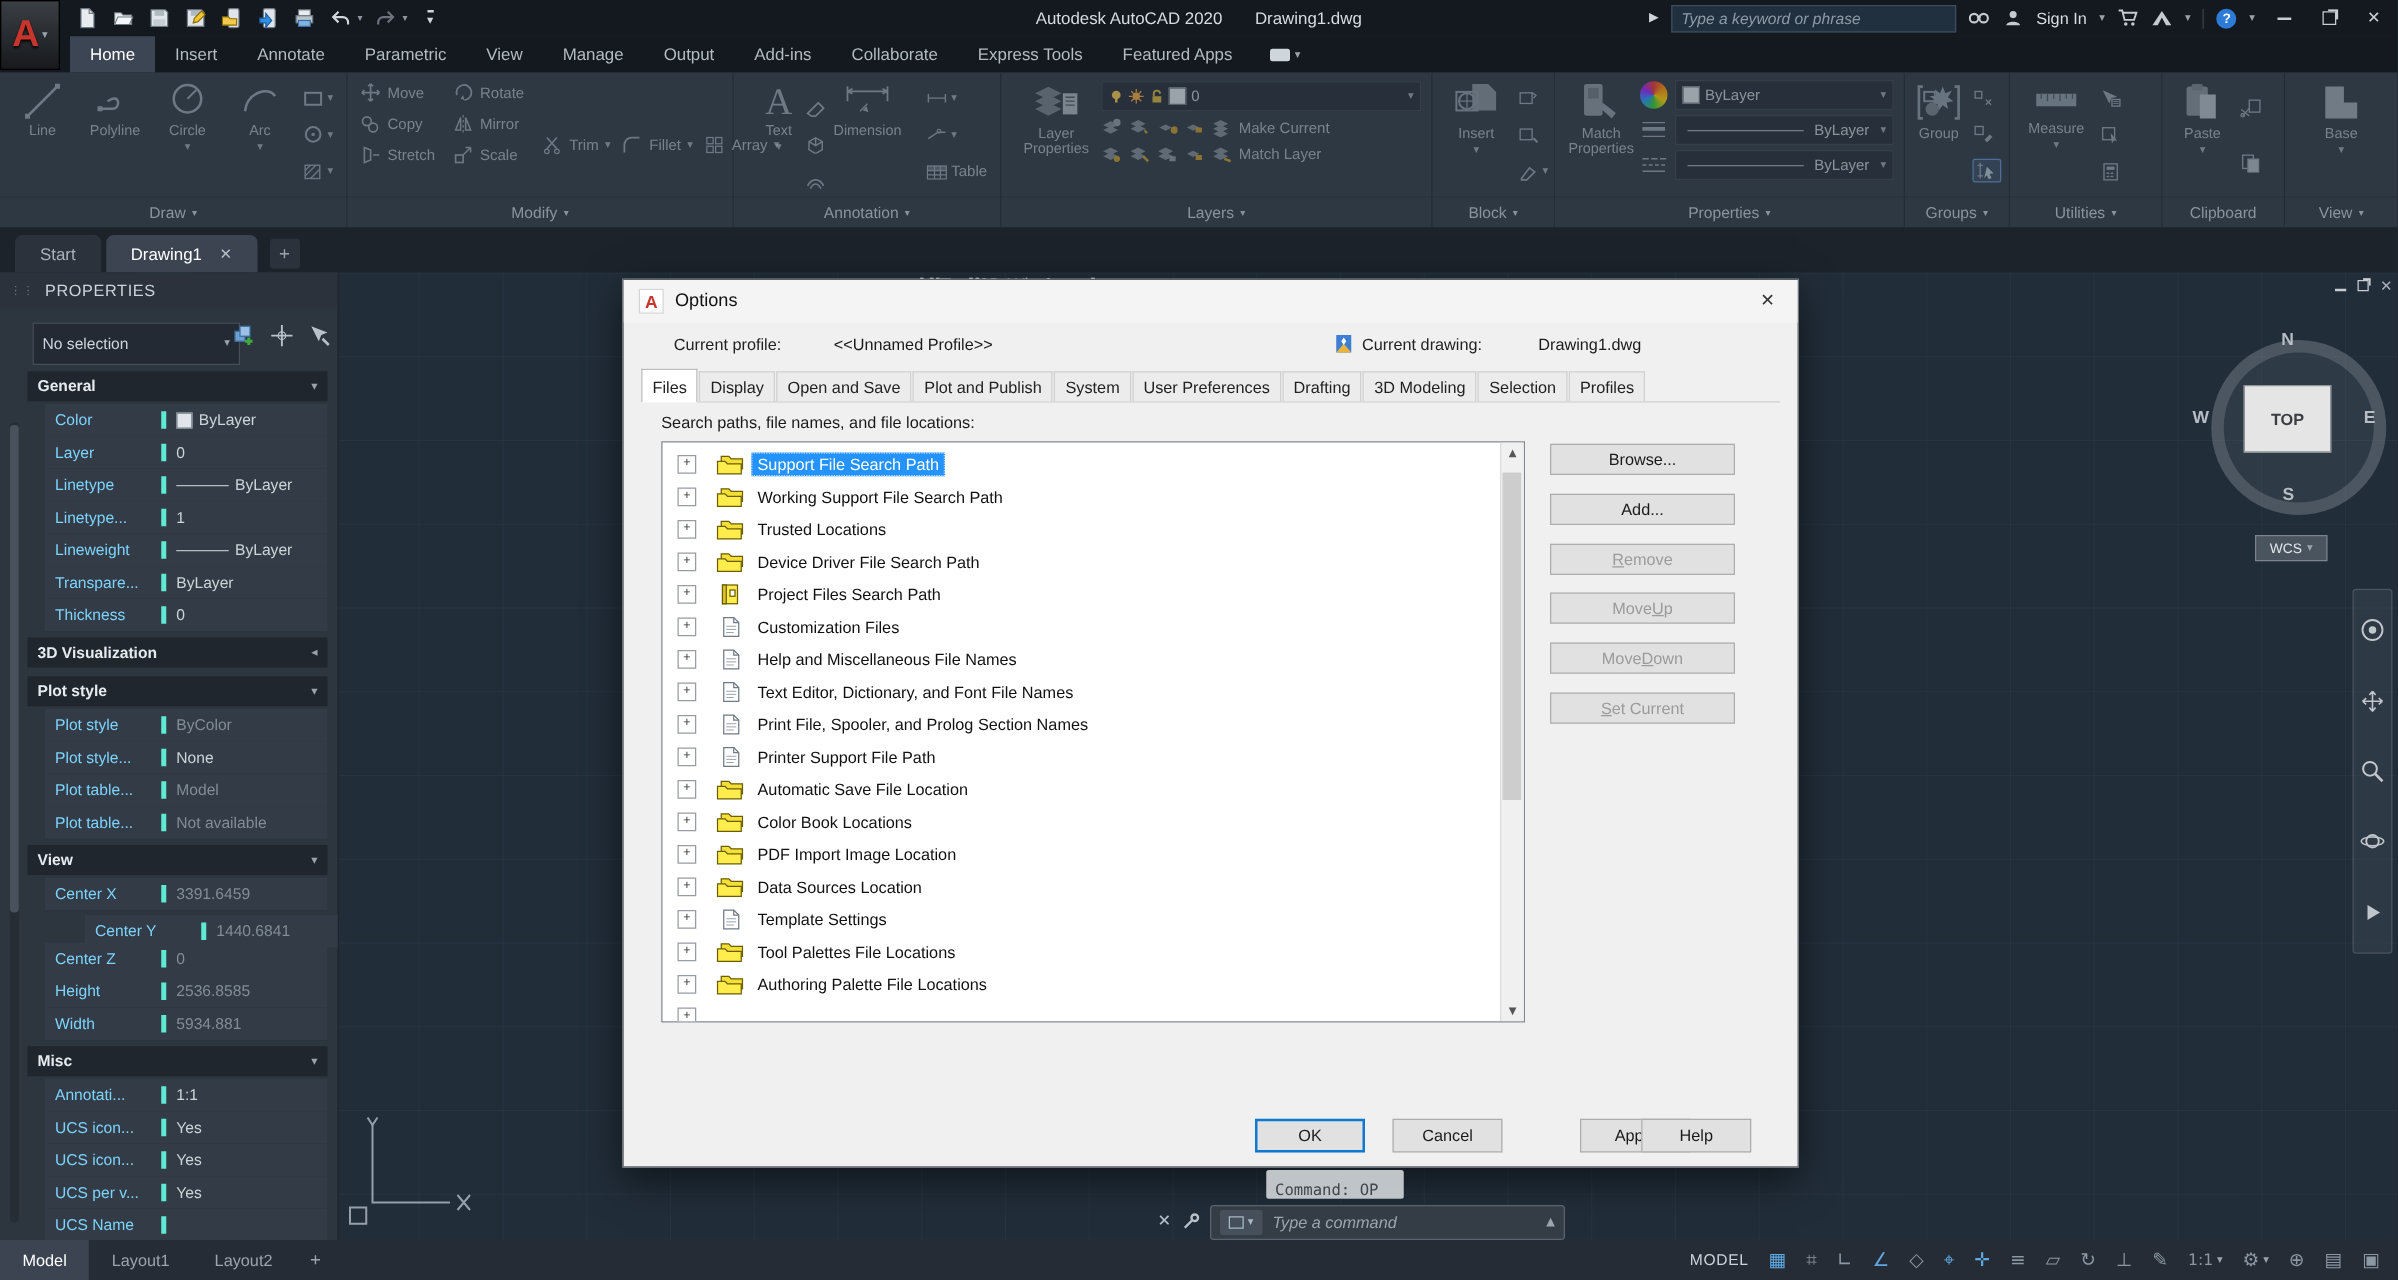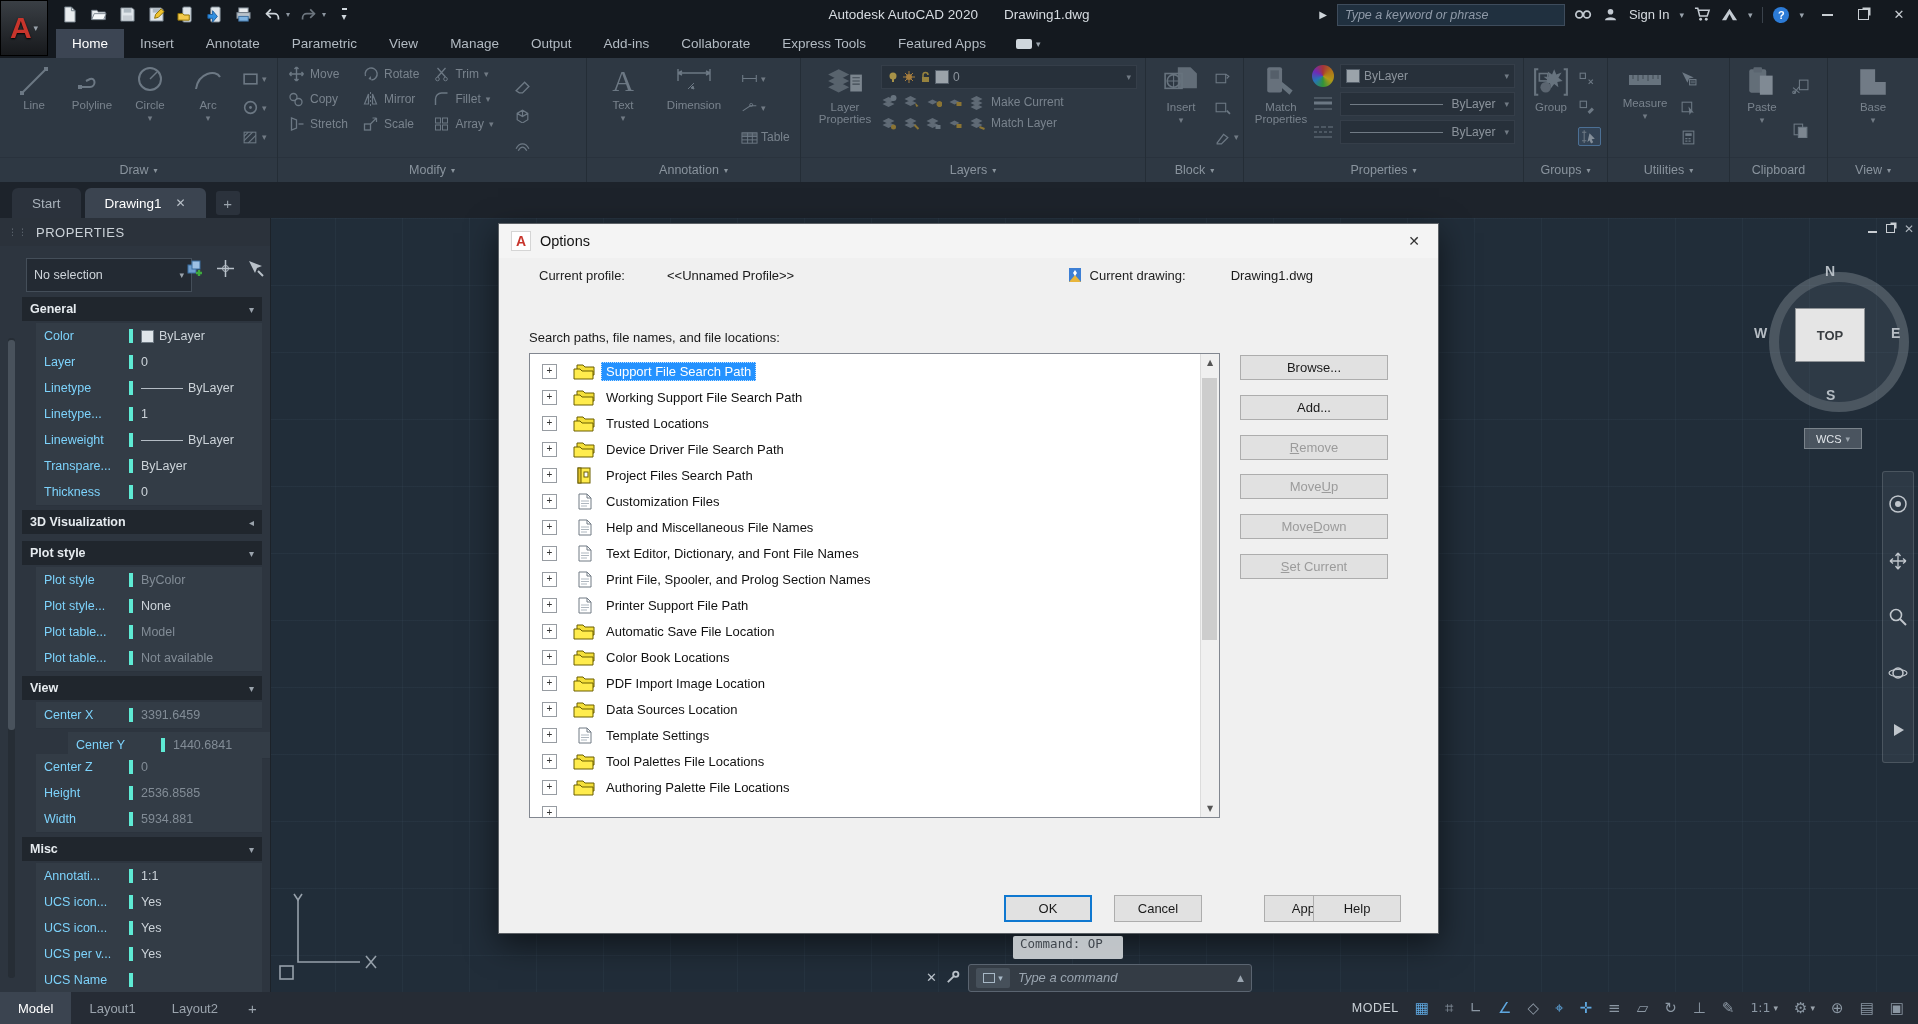--- a/index.html
+++ b/index.html
@@ -159,21 +159,21 @@
   #scrthumb{position:absolute;left:1px;top:24px;width:15px;height:262px;background:#cdcdcd;cursor:pointer}
   .sidebtn{position:absolute;left:741px;width:148px;height:25px;background:#e1e1e1;border:1px solid #adadad;
            font-size:13px;display:flex;align-items:center;justify-content:center;cursor:pointer;box-sizing:border-box}
   .sidebtn.disabled{color:#9b9b9b;cursor:default}
   .botbtn{position:absolute;top:671px;width:88px;height:27px;background:#e1e1e1;border:1px solid #adadad;font-size:13px;
           display:flex;align-items:center;justify-content:center;cursor:pointer;box-sizing:border-box}
   .botbtn.default{border:2px solid #0f78d0}
 
   
   #cmdchip{position:absolute;left:1013px;top:936px;width:110px;height:23px;background:rgba(206,210,214,.92);
-           border-radius:2px;display:flex;align-items:flex-start;padding:0 7px;box-sizing:border-box;
+           border-radius:2px;display:flex;align-items:flex-end;padding:0 7px;box-sizing:border-box;
            font-family:"DejaVu Sans Mono",monospace;font-size:12.5px;color:#41474e}
   #cmdbar{position:absolute;left:926px;top:962px;width:326px;height:31px;display:flex;align-items:center;gap:8px}
   #cmdbar .x{color:#b9c1c9;font-size:13px;cursor:pointer}
   #cmdinput{flex:1;height:26px;background:#343c45;border:1px solid #5a6470;border-radius:3px;display:flex;
             align-items:center;gap:8px;padding:0 7px;cursor:text}
   #cmdinput .chip{width:34px;height:20px;background:#46505a;border-radius:2px;display:flex;align-items:center;
                   justify-content:center;gap:3px;color:#a7b8c6;font-size:9px;cursor:pointer}
   #cmdinput .chip .bx{width:10px;height:8px;border:1px solid #a7b8c6}
   #cmdinput .ph{color:#9aa5b0;font-style:italic;font-size:13px;flex:1}
   #cmdinput .up{color:#9aa5b0;font-size:9px;cursor:pointer}
@@ -434,21 +434,21 @@
             <span>Mirror</span>
           </div>
         <div class="sb">
             <svg viewBox="0 0 16 16">
               <rect x="2" y="8" width="6" height="6" fill="none" stroke="#93a0ac" stroke-width="1.3"></rect>
               <path d="M8 8L14 2M14 2h-4M14 2v4" stroke="#93a0ac" fill="none" stroke-width="1.2"></path>
             </svg>
             <span>Scale</span>
           </div>
       </div>
-      <div style="display:flex;flex-direction:column;gap:9px">
+      <div style="display:flex;flex-direction:row;gap:9px">
         <div class="sb">
             <svg viewBox="0 0 16 16">
               <path d="M4 2l8 9M12 2L4 11" stroke="#93a0ac" stroke-width="1.3"></path>
               <circle cx="4" cy="13" r="1.8" fill="none" stroke="#93a0ac"></circle>
               <circle cx="12" cy="13" r="1.8" fill="none" stroke="#93a0ac"></circle>
             </svg>
             <span>Trim</span>
             <span class="tcaret glyph">▾</span>
           </div>
         <div class="sb">
@@ -1095,20 +1095,32 @@
     <span style="margin-left:42px">&lt;&lt;Unnamed Profile&gt;&gt;</span>
     <svg id="drawico" viewBox="0 0 16 16" style="margin-left:auto">
       <rect x="2" y="1" width="12" height="14" fill="#3d7fd4"></rect>
         <path d="M2 15l6-7 6 7z" fill="#e8b53a"></path>
         <path d="M8 3l2 3-2 3-2-3z" fill="#fff"></path>
     </svg>
     <span class="lab" style="margin-left:0">Current drawing:</span>
     <span style="margin-left:45px;margin-right:125px">Drawing1.dwg</span>
   </div>
 
+  <div id="dlgtabs">
+      <div class="dtab active">Files</div>
+      <div class="dtab">Display</div>
+      <div class="dtab">Open and Save</div>
+      <div class="dtab">Plot and Publish</div>
+      <div class="dtab">System</div>
+      <div class="dtab">User Preferences</div>
+      <div class="dtab">Drafting</div>
+      <div class="dtab">3D Modeling</div>
+      <div class="dtab">Selection</div>
+      <div class="dtab">Profiles</div>
+    </div>
   <div id="searchlab">Search paths, file names, and file locations:</div>
 
   <div id="treebox">
     <div id="treerows">
         <div class="trow" style="top: 4px;">
           <span class="texp">+</span>
           <span class="tico"><svg viewBox="0 0 22 17">
               <path d="M4 2h6l2 2h9v8H4z" fill="#f4df39" stroke="#6b5e00"></path>
               <path d="M1 6h6l2 2h11v8H1z" fill="#ffec4d" stroke="#6b5e00"></path>
             </svg></span>

